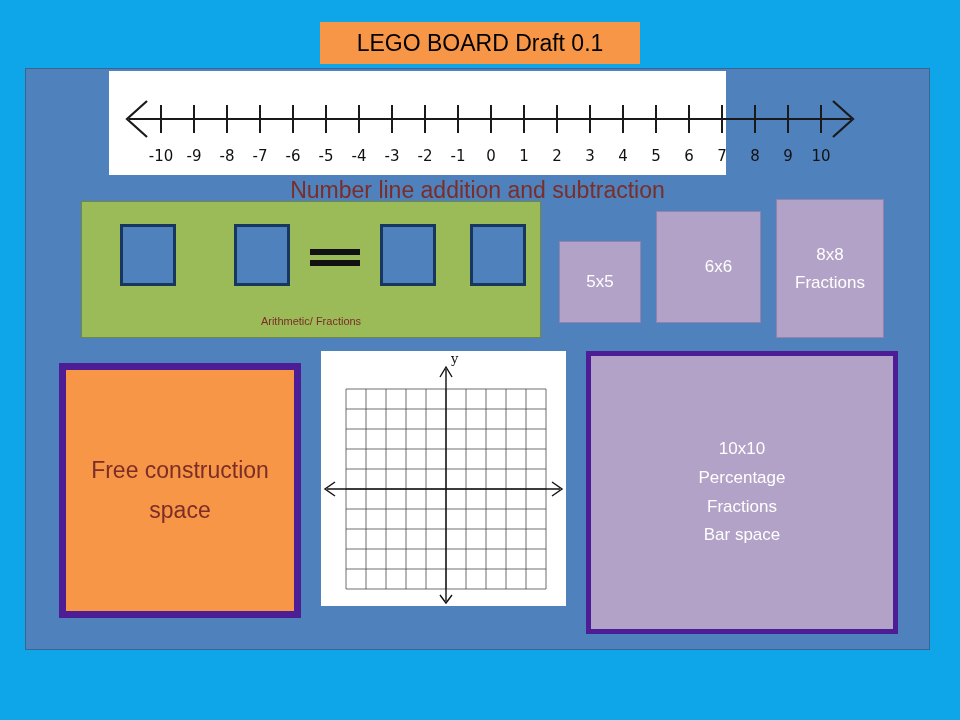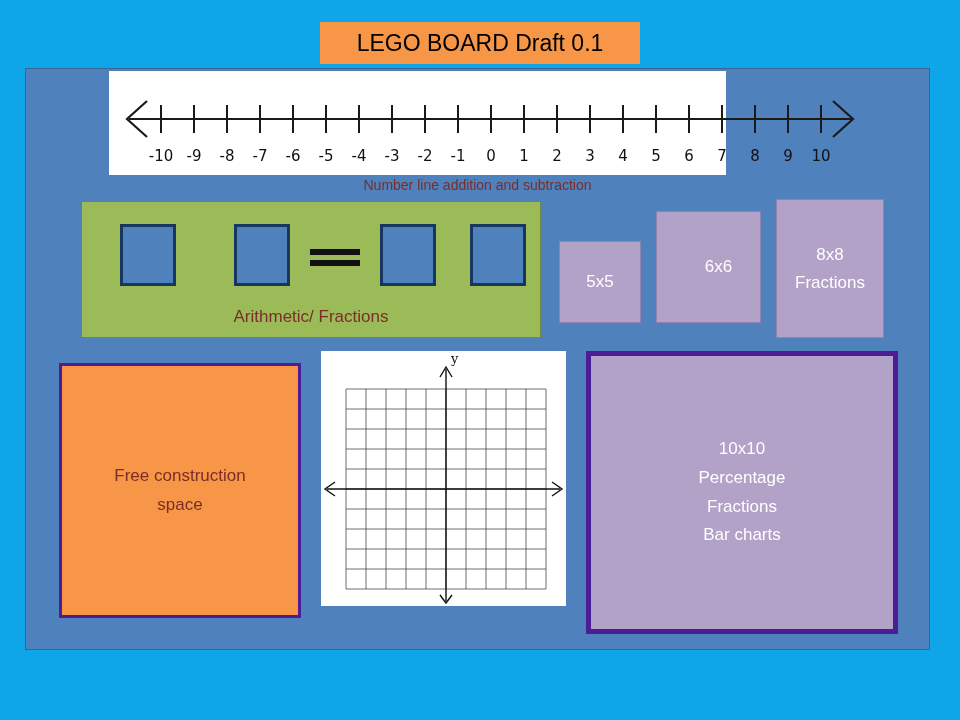--- a/index.html
+++ b/index.html
@@ -8,39 +8,39 @@
   .title-box{position:absolute;left:320px;top:22px;width:320px;height:42px;background:#f79646;
              display:flex;align-items:center;justify-content:center;font-size:23px;color:#000;}
   .board{position:absolute;left:25px;top:68px;width:905px;height:582px;background:#4f81bd;
          border:1px solid #3a6491;box-sizing:border-box;}
   .number-line-strip{position:absolute;left:83px;top:2px;width:617px;height:104px;background:#ffffff;}
   .nl-arrow{fill:none;stroke:#1a1a1a;stroke-width:2.2;}
   .axis-line{stroke:#1a1a1a;stroke-width:2.2;}
   #tick-group line{stroke:#1a1a1a;stroke-width:2;}
   #tick-group text{font:15px "DejaVu Sans",sans-serif;text-anchor:middle;fill:#111;}
   .caption{position:absolute;top:108px;left:0;width:100%;text-align:center;color:#7b2d27;
-           font-size:14px;}
+           font-size:23px;}
   .green-box{position:absolute;left:55px;top:132px;width:460px;height:137px;background:#9bbb59;
              border:1px solid #71893f;box-sizing:border-box;}
   .stud{position:absolute;top:22px;width:56px;height:62px;background:#4f81bd;
         border:3px solid #17375e;box-sizing:border-box;}
   .stud1{left:38px;}.stud2{left:152px;}.stud3{left:298px;}.stud4{left:388px;}
   .equals{position:absolute;left:228px;top:47px;width:50px;}
   .equals .bar{height:6px;background:#111;margin-bottom:5px;}
   .green-label{position:absolute;bottom:10px;left:0;width:100%;text-align:center;
-               color:#7b2d27;font-size:17px;}
+               color:#7b2d27;font-size:11px;}
   .purple{position:absolute;background:#b2a2c7;border:1px solid #9182b0;box-sizing:border-box;
           color:#ffffff;display:flex;flex-direction:column;align-items:center;justify-content:center;
           text-align:center;font-size:17px;}
   .box5{left:533px;top:172px;width:82px;height:82px;}
   .box6{left:630px;top:142px;width:105px;height:112px;padding-left:20px;}
   .box8{left:750px;top:130px;width:108px;height:139px;line-height:1.6;}
   .box10{left:560px;top:282px;width:312px;height:283px;border:5px solid #4c1d95;line-height:1.7;}
   .orange-box{position:absolute;left:33px;top:294px;width:242px;height:255px;background:#f79646;
-              border:3px solid #4c1d95;box-sizing:border-box;color:#7b2d27;font-size:17px;
+              border:7px solid #4c1d95;box-sizing:border-box;color:#7b2d27;font-size:23px;
               display:flex;flex-direction:column;align-items:center;justify-content:center;
               text-align:center;line-height:1.7;}
   .grid-box{position:absolute;left:295px;top:282px;width:245px;height:255px;background:#ffffff;}
   .gridlines{stroke:#4a4a4a;stroke-width:0.8;fill:none;}
   .cg-axis{stroke:#111;stroke-width:1.4;fill:none;}
   .ylab{font:13px "DejaVu Serif",serif;fill:#111;}
 </style>
 </head>
 <body>
 
@@ -146,17 +146,17 @@
         <polyline class="cg-axis" points="14,131 4,138 14,145"></polyline>
         <polyline class="cg-axis" points="231,131 241,138 231,145"></polyline>
         <text class="ylab" x="130" y="12">y</text>
       </svg>
     </div>
 
     <div class="purple box10">
       <div>10x10</div>
       <div>Percentage</div>
       <div>Fractions</div>
-      <div>Bar charts</div>
+      <div>Bar space</div>
     </div>
 
   </div>
 </div>
 
 </body></html>

